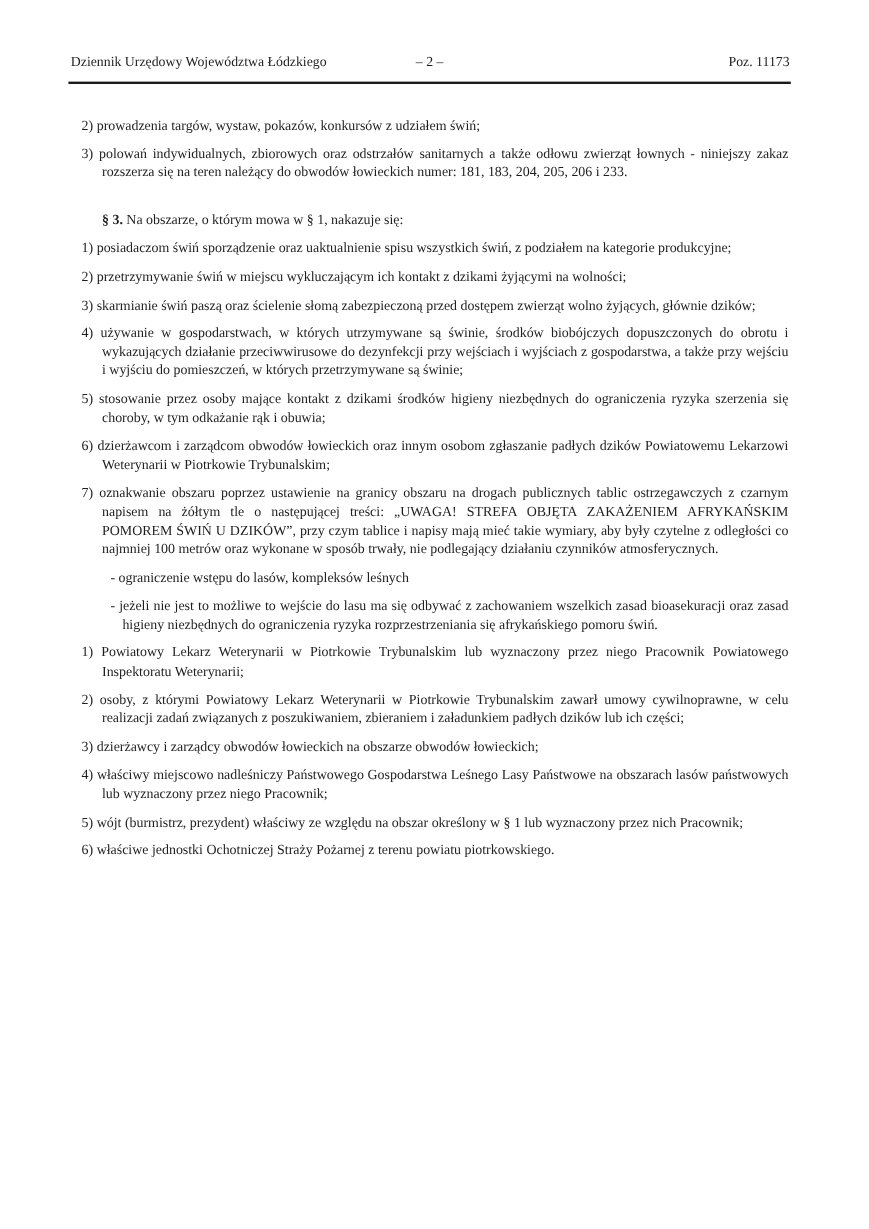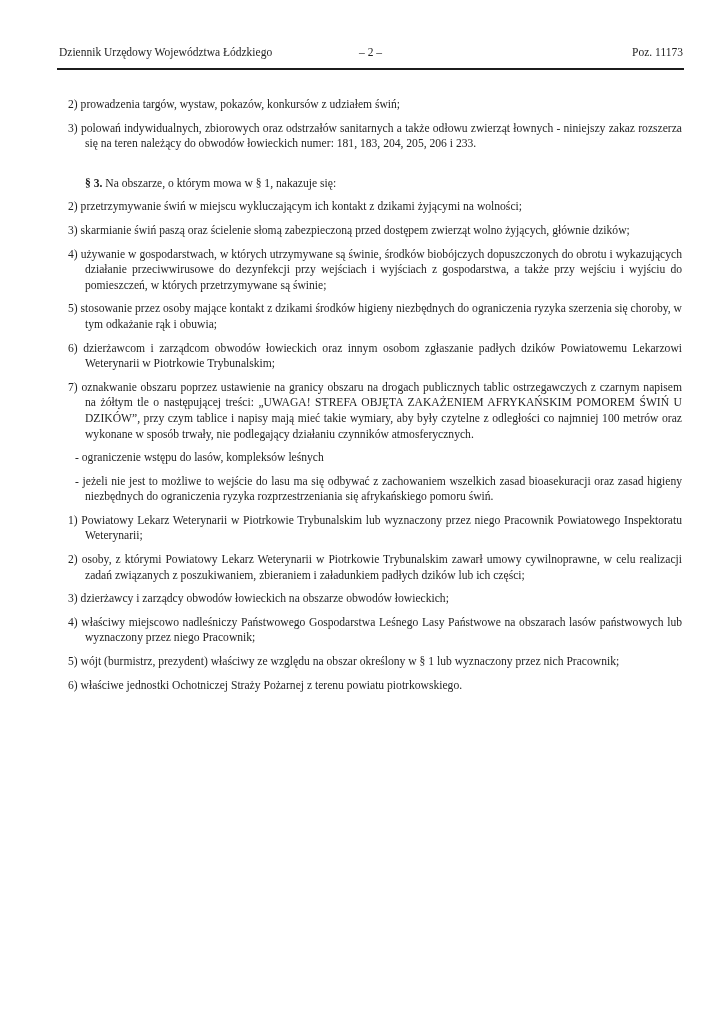--- a/index.html
+++ b/index.html
@@ -6,21 +6,21 @@
     margin: 0;
     padding: 0;
     background: #ffffff;
   }
   .page {
     position: relative;
     width: 724px;
     height: 1024px;
     background: #ffffff;
     box-sizing: border-box;
-    padding: 46px 40px 0 57px;
+    padding: 46px 65px 0 57px;
     font-family: "Liberation Serif", "DejaVu Serif", serif;
     color: #1e1e1e;
     overflow: hidden;
   }
   .header {
     position: relative;
     height: 15px;
     font-size: 11.5px;
     line-height: 13px;
   }
@@ -36,39 +36,40 @@
     margin: 27px 2px 0 4px;
     font-size: 11.6px;
     line-height: 15.6px;
     text-align: justify;
   }
   .block { margin-bottom: 8px; }
   .block:last-child { margin-bottom: 0; }
   
   .item { margin-left: 7px; padding-left: 17px; text-indent: -17px; }
   
-  .dash { margin-left: 14px; padding-left: 10px; text-indent: -10px; }
+  .dash { margin-left: 31px; padding-left: 10px; text-indent: -10px; }
   
   .para { text-indent: 24px; margin-top: 24px; }
   .sect { font-weight: bold; }
 </style>
 </head>
 <body>
 
 <div class="page">
   <div class="header">
     <span class="h-left">Dziennik Urzędowy Województwa Łódzkiego</span>
     <span class="h-center">– 2 –</span>
     <span class="h-right">Poz. 11173</span>
   </div>
   <div class="rule"></div>
   <div class="doc">
       <div class="block item"><span class="marker">2)</span> <span>prowadzenia targów, wystaw, pokazów, konkursów z udziałem świń;</span></div>
       <div class="block item"><span class="marker">3)</span> <span>polowań indywidualnych, zbiorowych oraz odstrzałów sanitarnych a także odłowu zwierząt łownych - niniejszy zakaz rozszerza się na teren należący do obwodów łowieckich numer: 181, 183, 204, 205, 206 i 233.</span></div>
       <div class="block para"><span class="sect">§ 3.</span> <span>Na obszarze, o którym mowa w § 1, nakazuje się:</span></div>
+      <div class="block item"><span class="marker">1)</span> <span>posiadaczom świń sporządzenie oraz uaktualnienie spisu wszystkich świń, z podziałem na kategorie produkcyjne;</span></div>
       <div class="block item"><span class="marker">2)</span> <span>przetrzymywanie świń w miejscu wykluczającym ich kontakt z dzikami żyjącymi na wolności;</span></div>
       <div class="block item"><span class="marker">3)</span> <span>skarmianie świń paszą oraz ścielenie słomą zabezpieczoną przed dostępem zwierząt wolno żyjących, głównie dzików;</span></div>
       <div class="block item"><span class="marker">4)</span> <span>używanie w gospodarstwach, w których utrzymywane są świnie, środków biobójczych dopuszczonych do obrotu i wykazujących działanie przeciwwirusowe do dezynfekcji przy wejściach i wyjściach z gospodarstwa, a także przy wejściu i wyjściu do pomieszczeń, w których przetrzymywane są świnie;</span></div>
       <div class="block item"><span class="marker">5)</span> <span>stosowanie przez osoby mające kontakt z dzikami środków higieny niezbędnych do ograniczenia ryzyka szerzenia się choroby, w tym odkażanie rąk i obuwia;</span></div>
       <div class="block item"><span class="marker">6)</span> <span>dzierżawcom i zarządcom obwodów łowieckich oraz innym osobom zgłaszanie padłych dzików Powiatowemu Lekarzowi Weterynarii w Piotrkowie Trybunalskim;</span></div>
       <div class="block item"><span class="marker">7)</span> <span>oznakwanie obszaru poprzez ustawienie na granicy obszaru na drogach publicznych tablic ostrzegawczych z czarnym napisem na żółtym tle o następującej treści: „UWAGA! STREFA OBJĘTA ZAKAŻENIEM AFRYKAŃSKIM POMOREM ŚWIŃ U DZIKÓW”, przy czym tablice i napisy mają mieć takie wymiary, aby były czytelne z odległości co najmniej 100 metrów oraz wykonane w sposób trwały, nie podlegający działaniu czynników atmosferycznych.</span></div>
       <div class="block dash"><span class="marker">-</span> <span>ograniczenie wstępu do lasów, kompleksów leśnych</span></div>
       <div class="block dash"><span class="marker">-</span> <span>jeżeli nie jest to możliwe to wejście do lasu ma się odbywać z zachowaniem wszelkich zasad bioasekuracji oraz zasad higieny niezbędnych do ograniczenia ryzyka rozprzestrzeniania się afrykańskiego pomoru świń.</span></div>
       <div class="block item"><span class="marker">1)</span> <span>Powiatowy Lekarz Weterynarii w Piotrkowie Trybunalskim lub wyznaczony przez niego Pracownik Powiatowego Inspektoratu Weterynarii;</span></div>
       <div class="block item"><span class="marker">2)</span> <span>osoby, z którymi Powiatowy Lekarz Weterynarii w Piotrkowie Trybunalskim zawarł umowy cywilnoprawne, w celu realizacji zadań związanych z poszukiwaniem, zbieraniem i załadunkiem padłych dzików lub ich części;</span></div>

